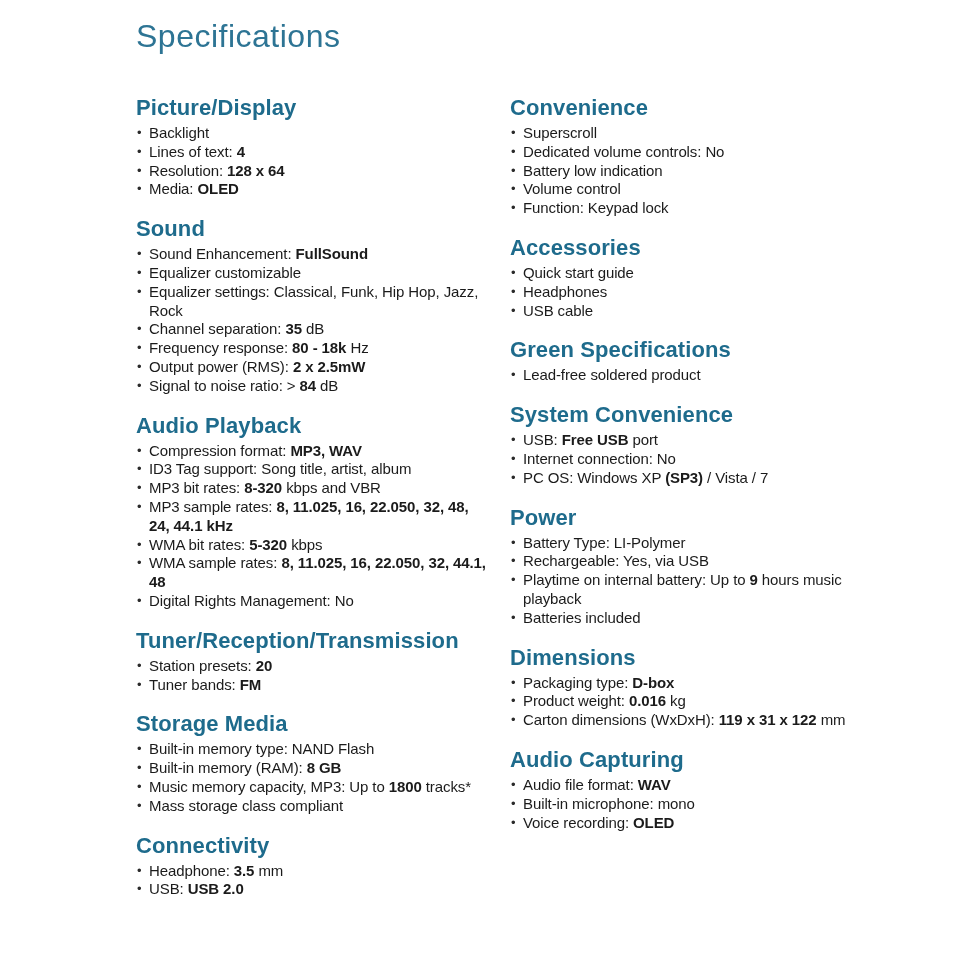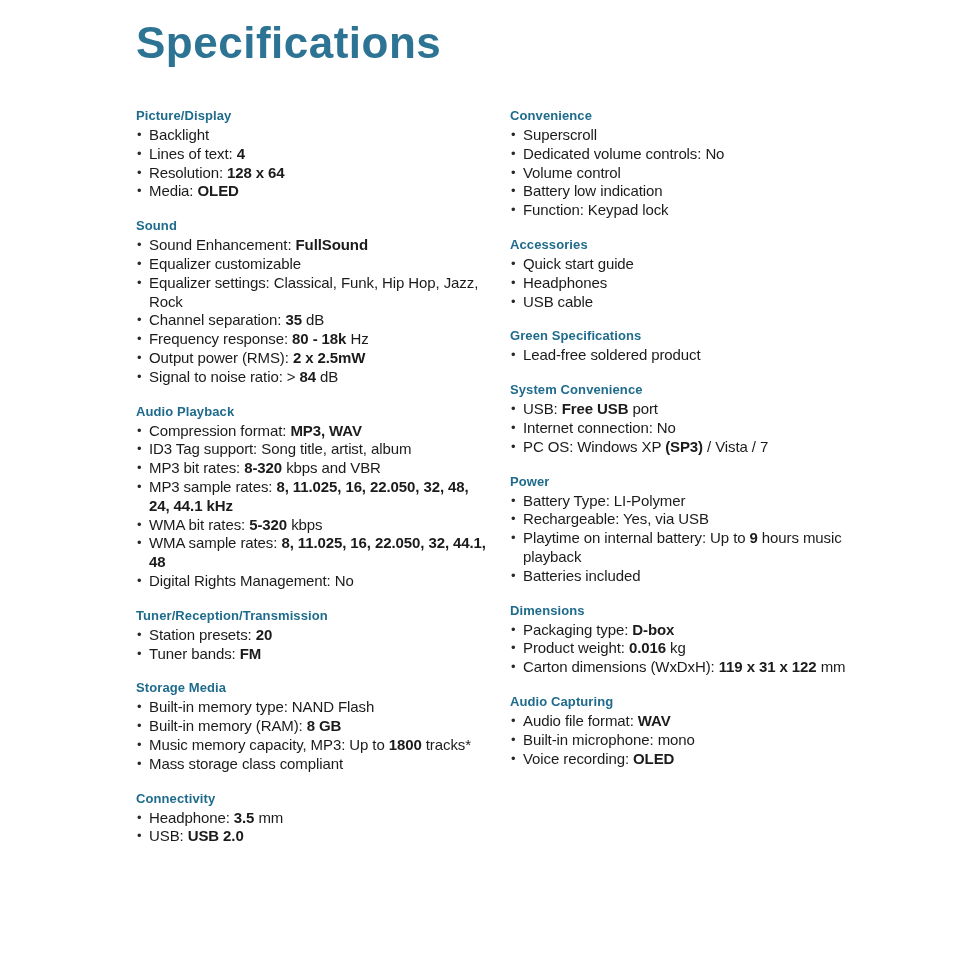--- a/index.html
+++ b/index.html
@@ -15,36 +15,36 @@
     color: var(--text, #1b1b1b);
   }
   .page {
     box-sizing: border-box;
     width: 970px;
     height: 970px;
     padding: 18px 0 0 136px;
   }
   h1.page-title {
     margin: 0 0 40px 0;
-    font-size: 44px;
-    font-weight: 700;
+    font-size: 32px;
+    font-weight: 400;
     letter-spacing: 0.5px;
     color: var(--title, #2d7494);
   }
   .cols {
     display: flex;
     align-items: flex-start;
   }
   .col { box-sizing: border-box; }
   .col-left  { width: 352px; margin-right: 22px; }
   .col-right { width: 364px; }
   .spec-section { margin-bottom: 17px; }
   .sec-title {
     margin: 0 0 3px 0;
-    font-size: 13px;
+    font-size: 22px;
     font-weight: 700;
     color: var(--accent, #1e6b8c);
     letter-spacing: 0.1px;
   }
   ul.sec-items {
     margin: 0;
     padding: 0;
     list-style: none;
   }
   ul.sec-items li {
@@ -132,22 +132,22 @@
             <li><span class="">USB: </span><span class="b">USB 2.0</span></li>
           </ul>
   </section>
 </div>
     <div class="col col-right">
   <section class="spec-section">
     <h2 class="sec-title">Convenience</h2>
     <ul class="sec-items">
             <li><span class="">Superscroll</span></li>
             <li><span class="">Dedicated volume controls: No</span></li>
+            <li><span class="">Battery low indication</span></li>
             <li><span class="">Volume control</span></li>
-            <li><span class="">Battery low indication</span></li>
             <li><span class="">Function: Keypad lock</span></li>
           </ul>
   </section>
 
   <section class="spec-section">
     <h2 class="sec-title">Accessories</h2>
     <ul class="sec-items">
             <li><span class="">Quick start guide</span></li>
             <li><span class="">Headphones</span></li>
             <li><span class="">USB cable</span></li>

